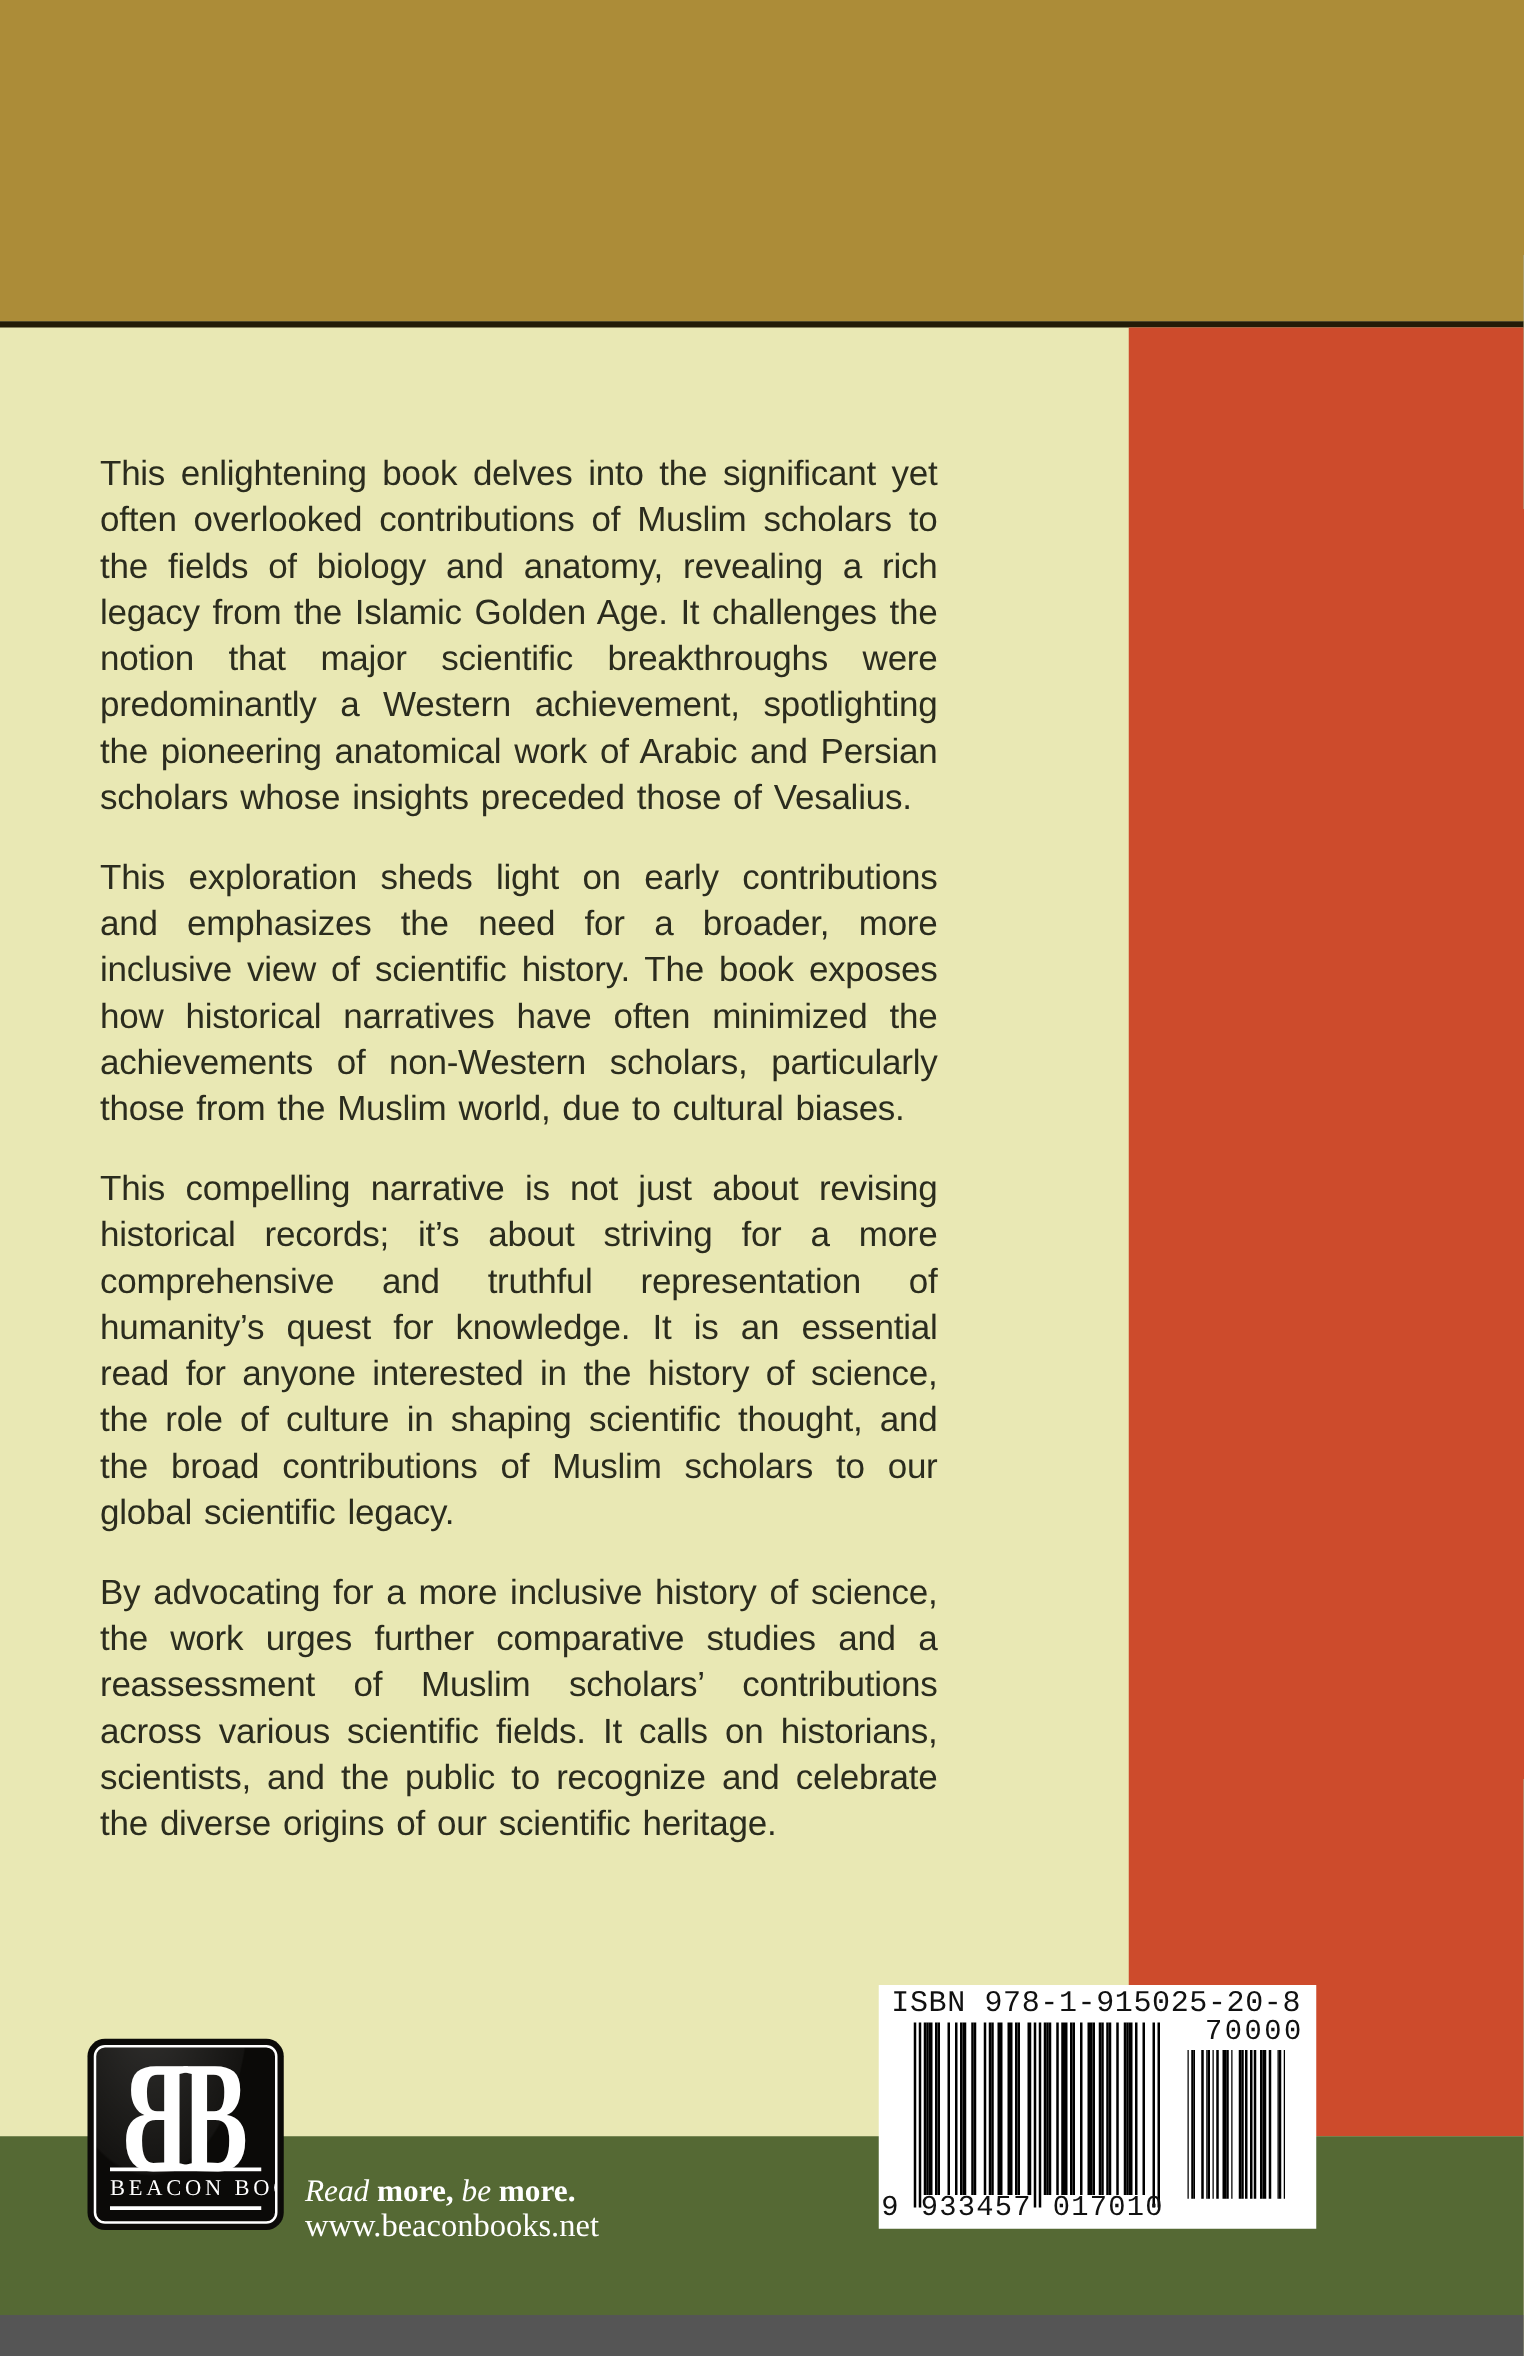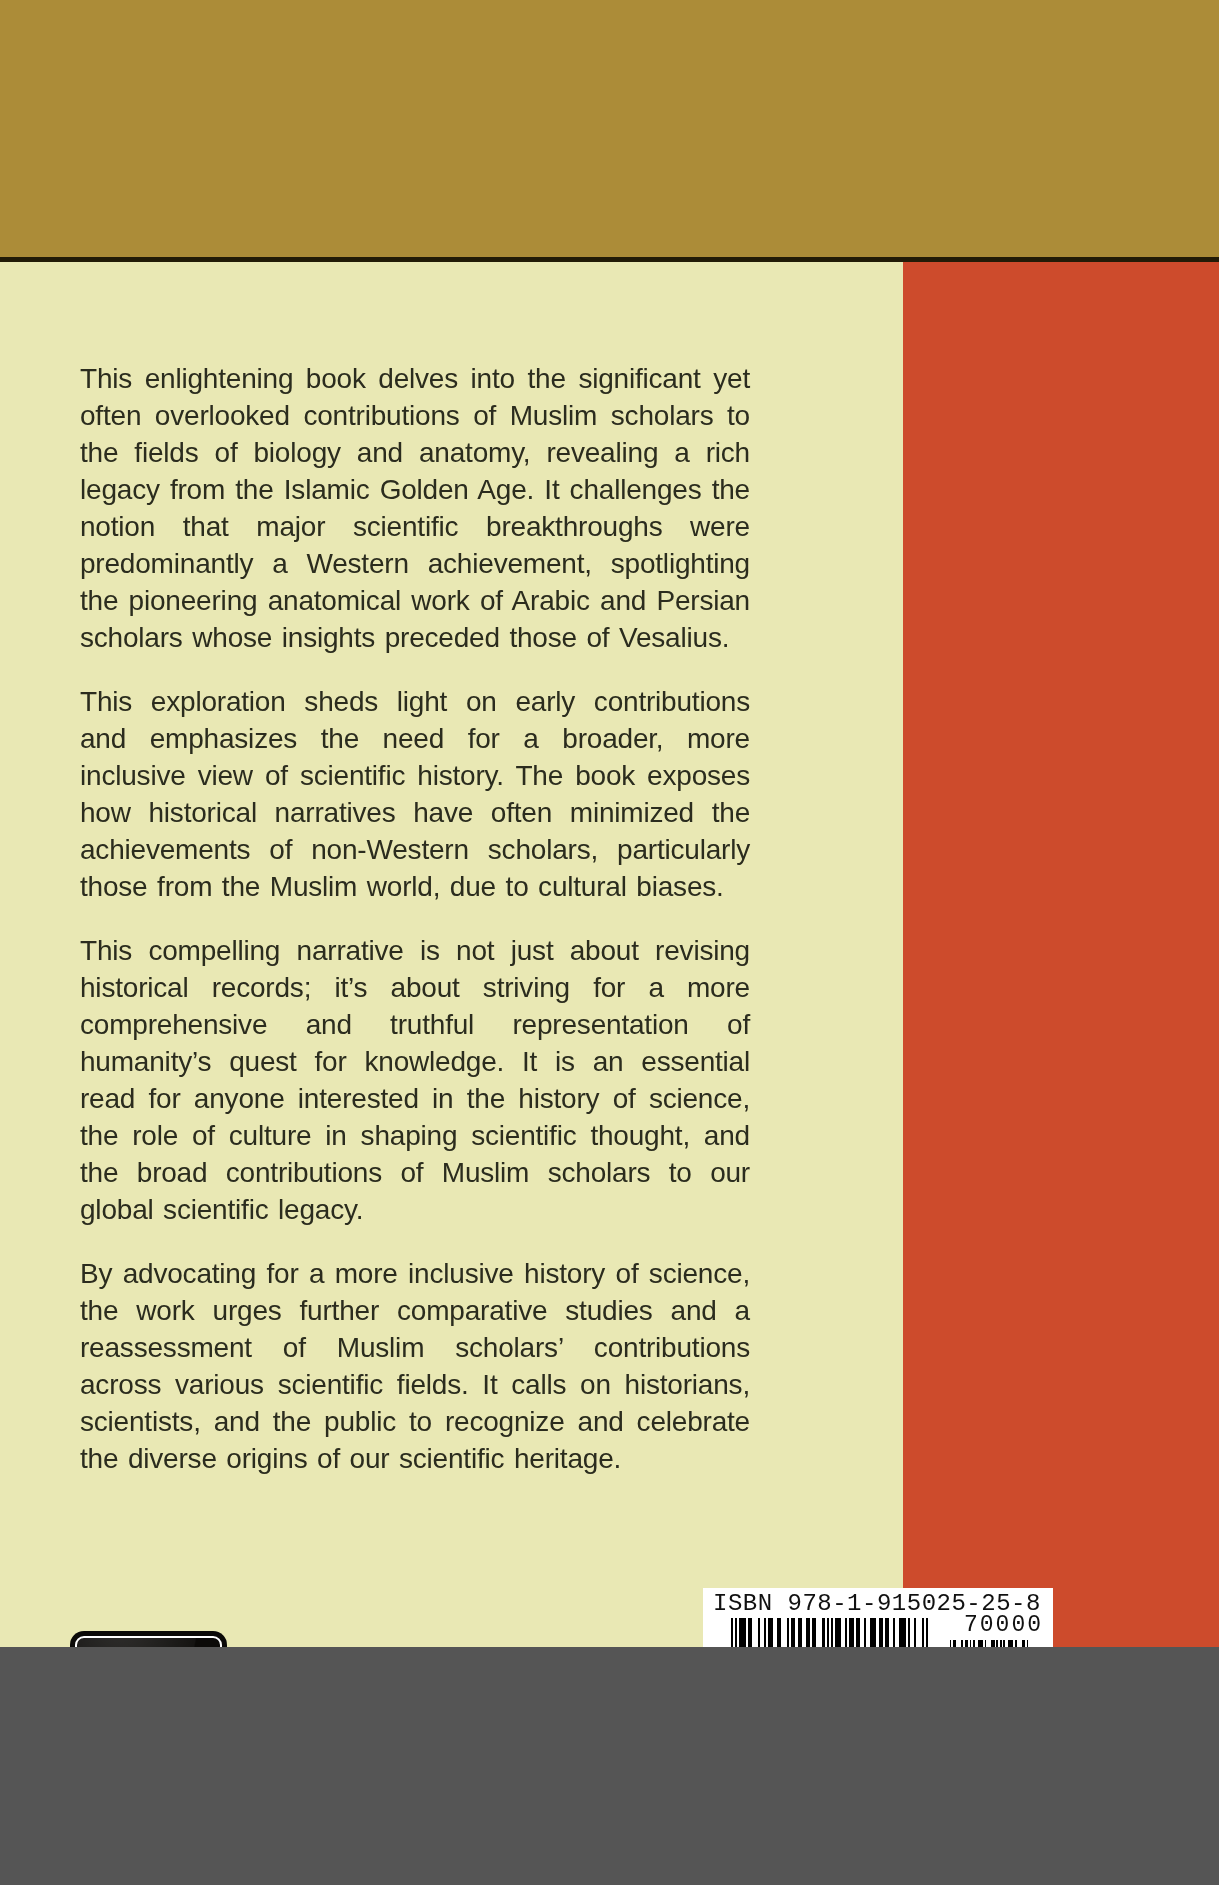--- a/index.html
+++ b/index.html
@@ -1,17 +1,17 @@
 <!DOCTYPE html>
 <html><head>
 <meta charset="utf-8">
 <style>
   html,body{margin:0;padding:0;background:#555;}
   .cover{
-    position:relative;width:1219px;height:1647px;overflow:hidden;
+    position:relative;width:1219px;height:1852px;overflow:hidden;
     background:var(--cream,#E9E8B4);
     font-family:"Liberation Sans",sans-serif;
   }
   
   .band-gold{position:absolute;left:0;top:0;width:100%;height:257px;background:var(--gold,#AC8C38);}
   .divider-line{position:absolute;left:0;top:257px;width:100%;height:5px;background:var(--divider,#221B07);}
   .band-red{position:absolute;left:903px;top:262px;width:316px;height:1447px;background:var(--red,#CD4B2C);}
   .band-green{position:absolute;left:0;top:1709px;width:100%;height:176px;background:var(--green,#556934);}
 
   
@@ -98,23 +98,32 @@
         <span class="b-right">B</span>
       </div>
       <div class="logo-word">
         <div class="logo-rule"></div>
         <div class="logo-name">BEACON BOOKS</div>
         <div class="logo-rule"></div>
       </div>
     </div>
   </div>
 
+  <div class="pub-text">
+    <div class="pub-tagline">
+      <span class="it">Read</span>
+      <span class="bd">more,</span>
+      <span class="it">be</span>
+      <span class="bd">more.</span>
+    </div>
+    <div class="pub-site">www.beaconbooks.net</div>
+  </div>
 
   <div class="barcode-panel">
-    <div class="isbn-label">ISBN 978-1-915025-25-8</div>
+    <div class="isbn-label">ISBN 978-1-915025-20-8</div>
     <div class="price-code">70000</div>
     <div class="ean13" id="ean13">
         <div class="m b" style="height: 148px;"></div>
         <div class="m" style="height: 148px;"></div>
         <div class="m b" style="height: 148px;"></div>
         <div class="m" style="height: 138px;"></div>
         <div class="m b" style="height: 138px;"></div>
         <div class="m b" style="height: 138px;"></div>
         <div class="m b" style="height: 138px;"></div>
         <div class="m" style="height: 138px;"></div>

